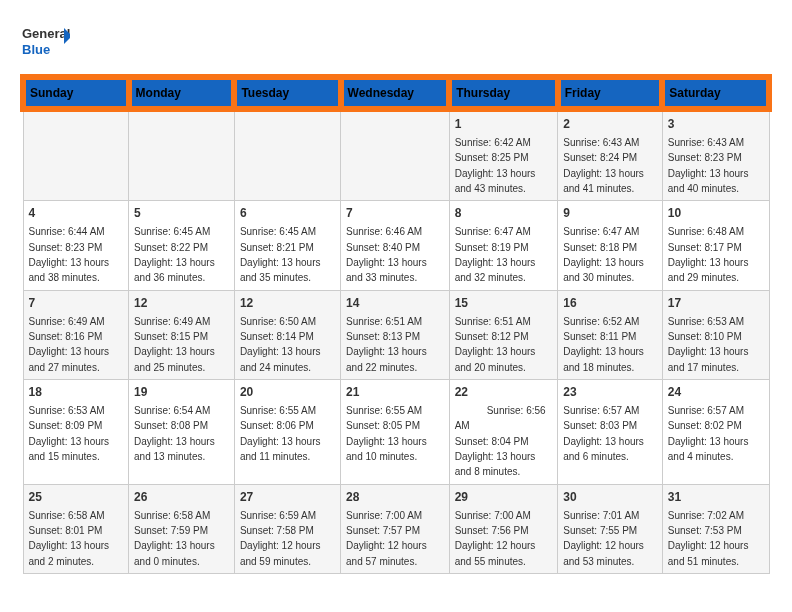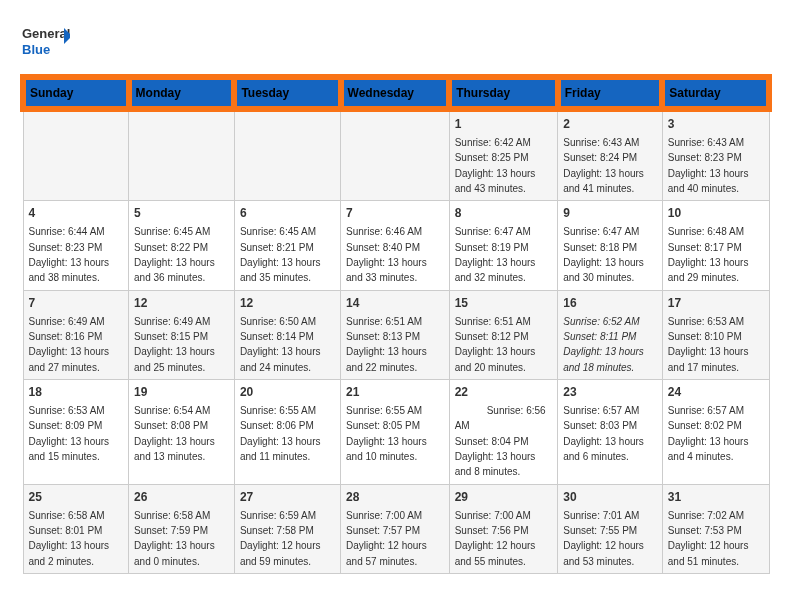--- a/index.html
+++ b/index.html
@@ -168,21 +168,21 @@
 Daylight: 13 hours
 and 24 minutes.</span></td>
         <td><span class="day-number">14</span><span class="day-info" style="white-space: pre-line;">Sunrise: 6:51 AM
 Sunset: 8:13 PM
 Daylight: 13 hours
 and 22 minutes.</span></td>
         <td><span class="day-number">15</span><span class="day-info" style="white-space: pre-line;">Sunrise: 6:51 AM
 Sunset: 8:12 PM
 Daylight: 13 hours
 and 20 minutes.</span></td>
-        <td><span class="day-number">16</span><span class="day-info" style="white-space: pre-line; font-style: italic;">Sunrise: 6:52 AM
+        <td><span class="day-number">16</span><span class="day-info" style="white-space: pre-line;">Sunrise: 6:52 AM
 Sunset: 8:11 PM
 Daylight: 13 hours
 and 18 minutes.</span></td>
         <td><span class="day-number">17</span><span class="day-info" style="white-space: pre-line;">Sunrise: 6:53 AM
 Sunset: 8:10 PM
 Daylight: 13 hours
 and 17 minutes.</span></td>
       </tr>
       <tr>
         <td><span class="day-number">18</span><span class="day-info" style="white-space: pre-line;">Sunrise: 6:53 AM

